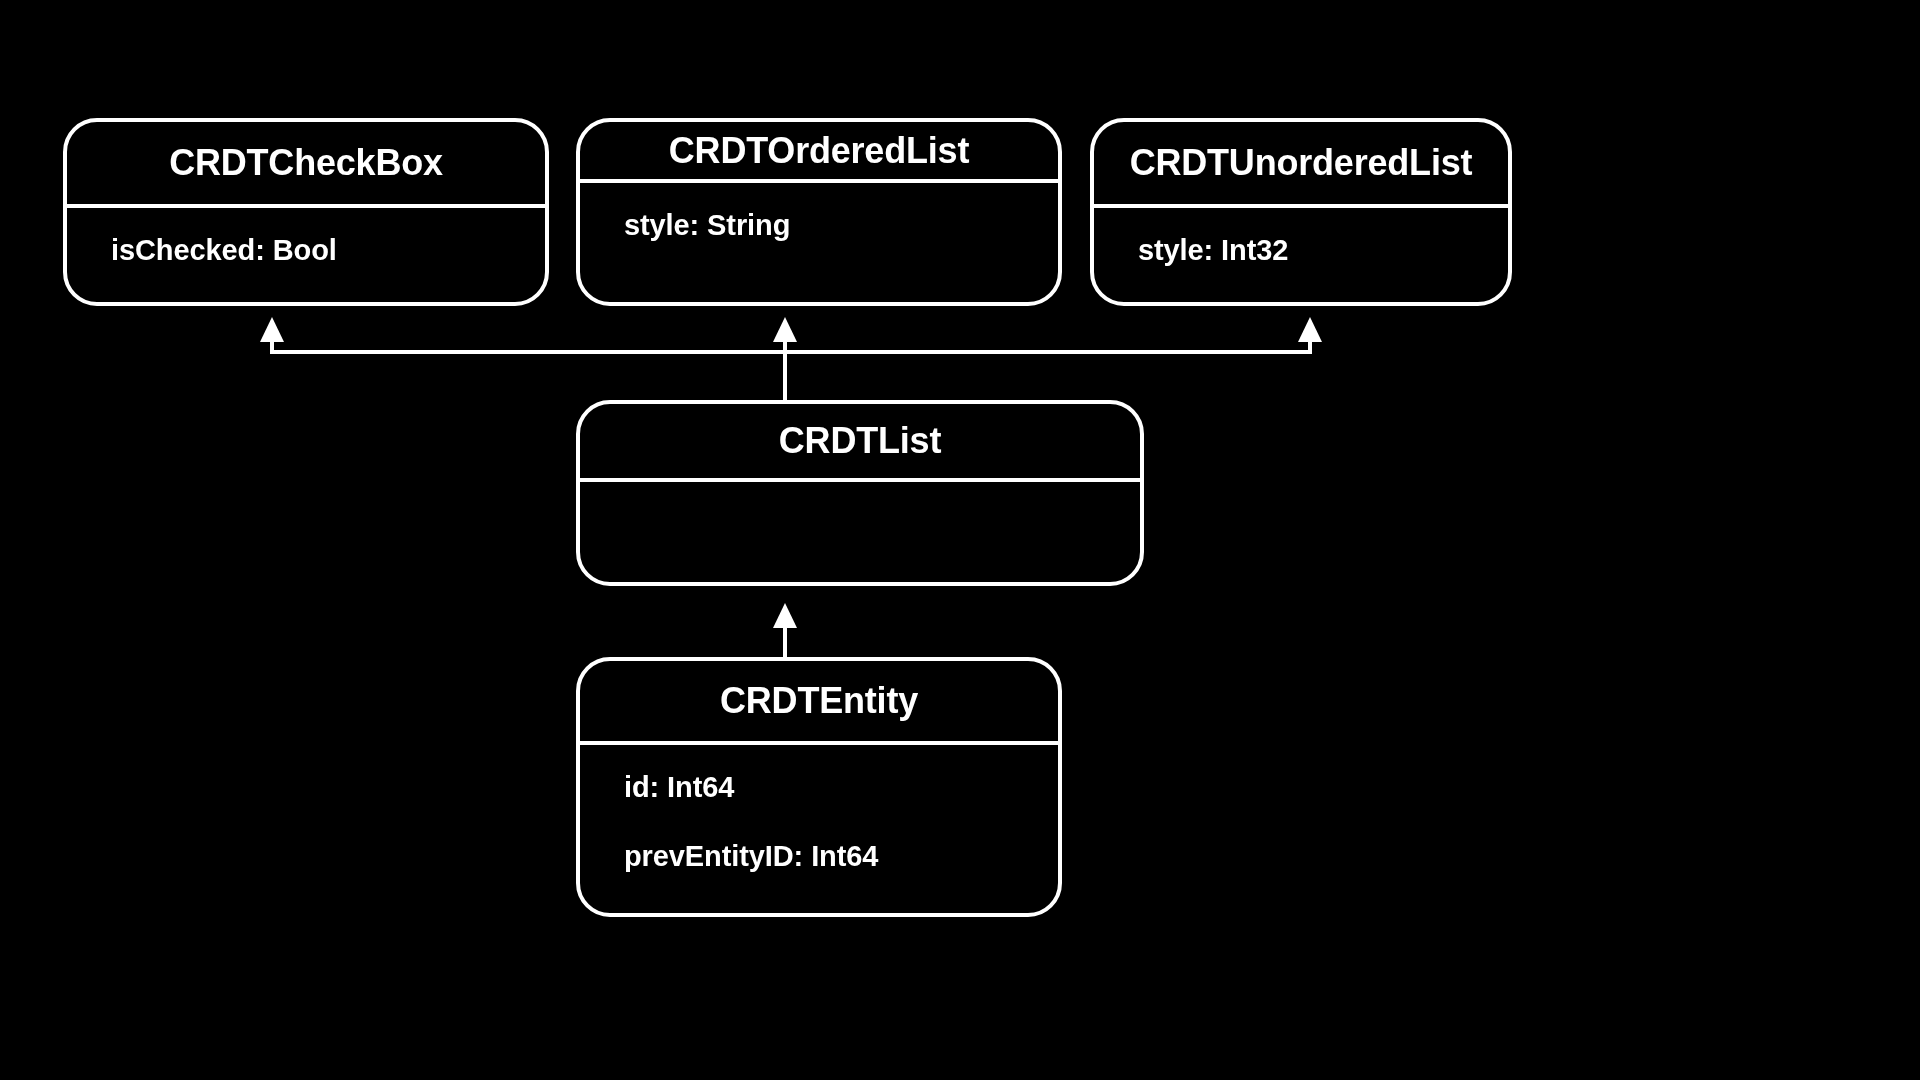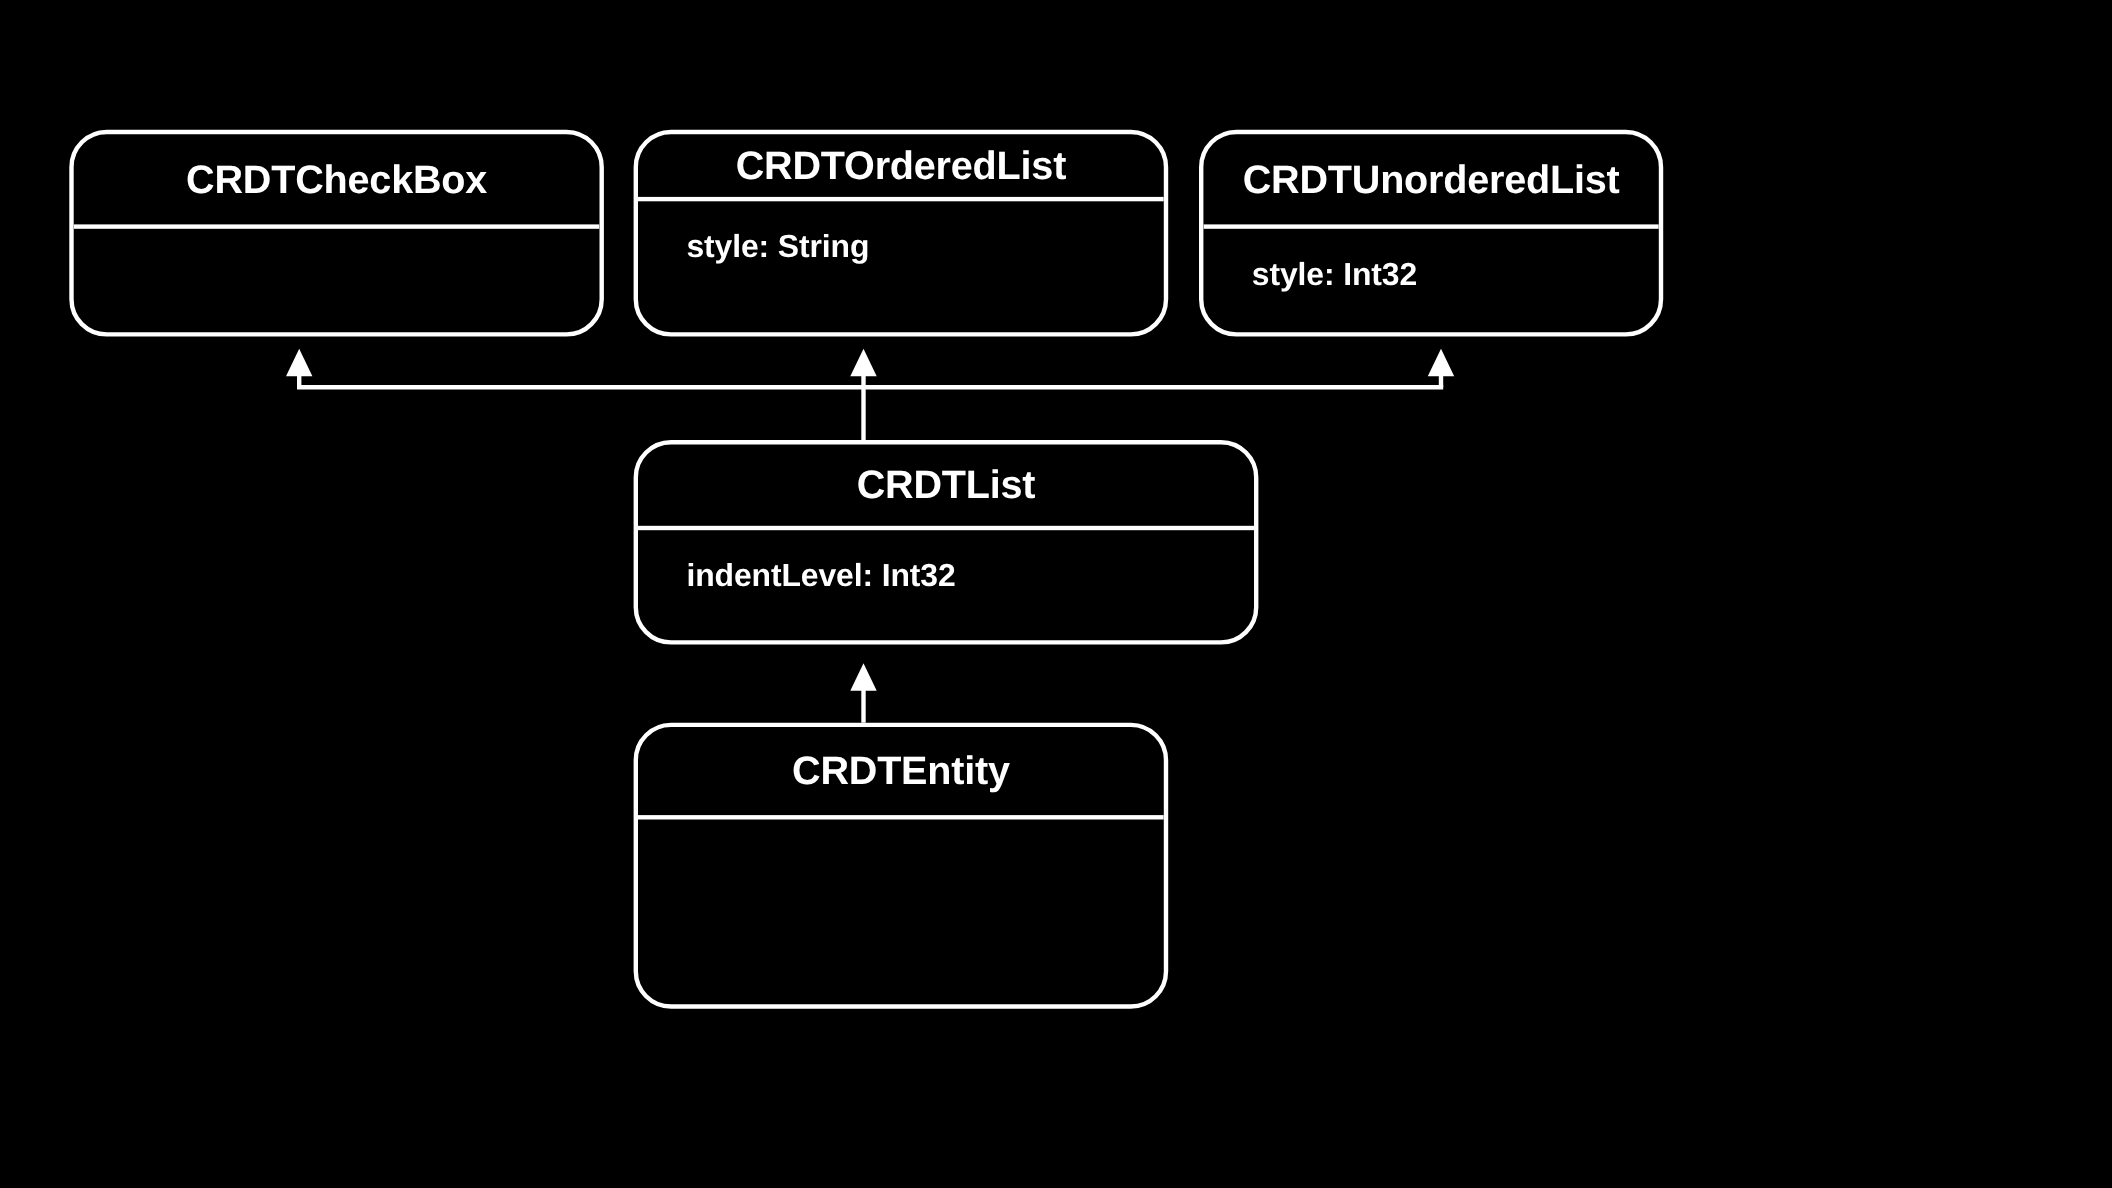--- a/index.html
+++ b/index.html
@@ -94,20 +94,23 @@
       <line x1="785" y1="657" x2="785" y2="622" stroke="#ffffff" stroke-width="4"></line>
       <polygon points="785,603 773,628 797,628" fill="#ffffff"></polygon>
     </g>
   </svg>
 
   <div id="classes-layer">
       <div class="uml-class" style="left: 30px; top: 118px; width: 486px; height: 188px;">
         <div class="uml-title-row" style="height: 86px;">
           <div class="uml-title">CRDTCheckBox</div>
         </div>
+        <div class="uml-attrs">
+          <div class="uml-attr">isChecked: Bool</div>
+        </div>
       </div>
       <div class="uml-class" style="left: 543px; top: 118px; width: 486px; height: 188px;">
         <div class="uml-title-row" style="height: 61px;">
           <div class="uml-title">CRDTOrderedList</div>
         </div>
         <div class="uml-attrs">
           <div class="uml-attr">style: String</div>
         </div>
       </div>
       <div class="uml-class" style="left: 1057px; top: 118px; width: 422px; height: 188px;">
@@ -115,24 +118,25 @@
           <div class="uml-title">CRDTUnorderedList</div>
         </div>
         <div class="uml-attrs">
           <div class="uml-attr">style: Int32</div>
         </div>
       </div>
       <div class="uml-class" style="left: 543px; top: 400px; width: 568px; height: 186px;">
         <div class="uml-title-row" style="height: 78px;">
           <div class="uml-title">CRDTList</div>
         </div>
-        <div class="uml-attrs">
-          <div class="uml-attr">indentLevel: Int32</div>
-        </div>
       </div>
       <div class="uml-class" style="left: 543px; top: 657px; width: 486px; height: 260px;">
         <div class="uml-title-row" style="height: 84px;">
           <div class="uml-title">CRDTEntity</div>
+        </div>
+        <div class="uml-attrs">
+          <div class="uml-attr">id: Int64</div>
+          <div class="uml-attr">prevEntityID: Int64</div>
         </div>
       </div>
     </div>
 
 </div>
 
 </body></html>

